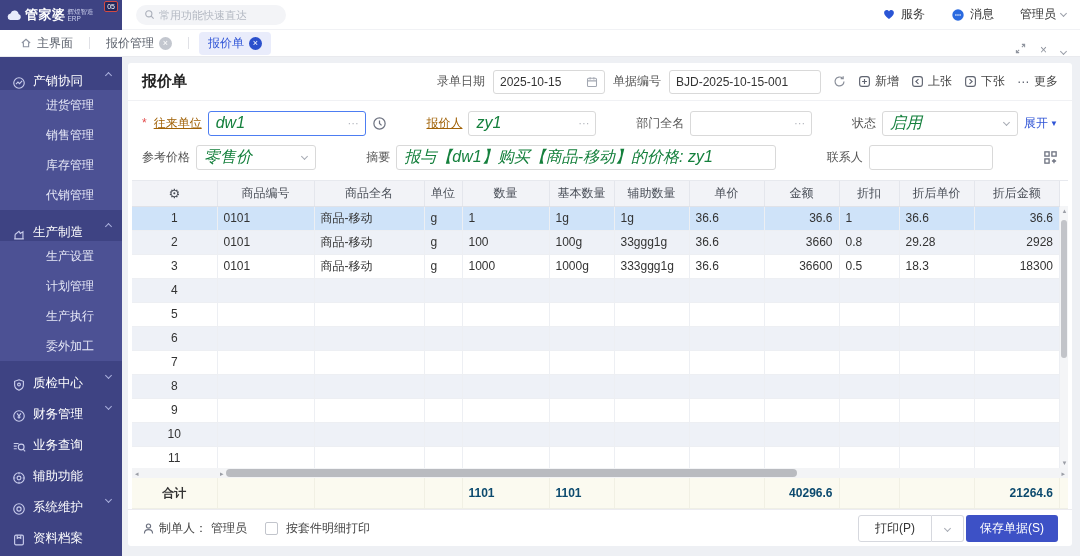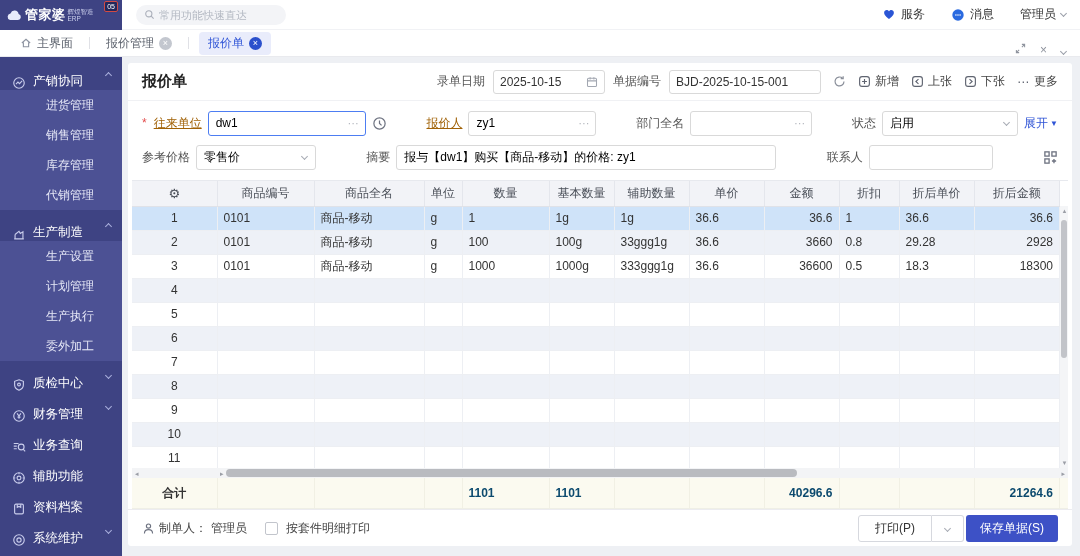--- a/index.html
+++ b/index.html
@@ -62,21 +62,21 @@
 
   
   .fields{padding:8px 14px 9px;flex-shrink:0;}
   .frow{display:flex;align-items:center;height:28px;margin-bottom:6px;justify-content:space-between;}
   .frow:last-child{margin-bottom:0;}
   .fgroup{display:flex;align-items:center;gap:6px;}
   .flab{color:#555;text-align:right;white-space:nowrap;}
   .flab.link{color:#a16207;text-decoration:underline;cursor:pointer;}
   .req{color:#e34d4d;margin-right:1px;}
   .finput{position:relative;display:flex;align-items:center;border:1px solid #d9d9d9;border-radius:3px;height:25px;background:#fff;}
-  .finput input{border:none;outline:none;font-size:12px;padding:0 18px 0 7px;width:100%;background:transparent;color:#000000;}
+  .finput input{border:none;outline:none;font-size:16px;padding:0 18px 0 7px;width:100%;background:transparent;color:#15803d;font-style:italic;}
   .finput.nofix input{padding-right:7px;}
   .finput.focused{border-color:#4d7df2;}
   .dots{position:absolute;right:6px;color:#b5b8bf;font-size:11px;pointer-events:none;}
   .sel-caret{position:absolute;right:8px;width:5px;height:5px;border-right:1.2px solid #a7abb4;border-bottom:1.2px solid #a7abb4;transform:rotate(45deg);top:8px;pointer-events:none;}
   .expand-link{color:#2f54d6;cursor:pointer;white-space:nowrap;display:flex;align-items:center;gap:2px;}
   .expand-link .tri{font-size:8px;}
   .hist-ic,.grid-ic{color:#6d7280;display:flex;cursor:pointer;}
 
   
   .grid-area{flex:1;position:relative;margin:0 4px;min-height:0;overflow:hidden;border-top:1px solid #e7e9ee;}
@@ -273,35 +273,35 @@
               <circle cx="8" cy="8" r="6"></circle>
               <circle cx="8" cy="8" r="2.2"></circle>
               <path d="M8 2v1.8M8 12.2V14M2 8h1.8M12.2 8H14"></path>
             </svg>
           </span>
         <span>辅助功能</span>
       </div>
       <div class="sgroup-head">
         <span class="sicon">
             <svg width="14" height="14" viewBox="0 0 16 16" fill="none" stroke="currentColor" stroke-width="1.3">
+              <circle cx="8" cy="8" r="6"></circle>
+              <circle cx="8" cy="8" r="2.4"></circle>
+            </svg>
+          </span>
+        <span>系统维护</span>
+        <span class="scaret down"></span>
+      </div>
+      <div class="sgroup-head">
+        <span class="sicon">
+            <svg width="14" height="14" viewBox="0 0 16 16" fill="none" stroke="currentColor" stroke-width="1.3">
               <rect x="3" y="2.5" width="10" height="11" rx="1.5"></rect>
               <path d="M6 2.5v3.5l2-1 2 1V2.5"></path>
             </svg>
           </span>
         <span>资料档案</span>
-      </div>
-      <div class="sgroup-head">
-        <span class="sicon">
-            <svg width="14" height="14" viewBox="0 0 16 16" fill="none" stroke="currentColor" stroke-width="1.3">
-              <circle cx="8" cy="8" r="6"></circle>
-              <circle cx="8" cy="8" r="2.4"></circle>
-            </svg>
-          </span>
-        <span>系统维护</span>
-        <span class="scaret down"></span>
       </div>
     </aside>
 
     <main class="content">
       <div class="card">
 
         <div class="card-head">
           <span class="doc-title">报价单</span>
           <span class="lab">录单日期</span>
           <span class="ibox date-box">

